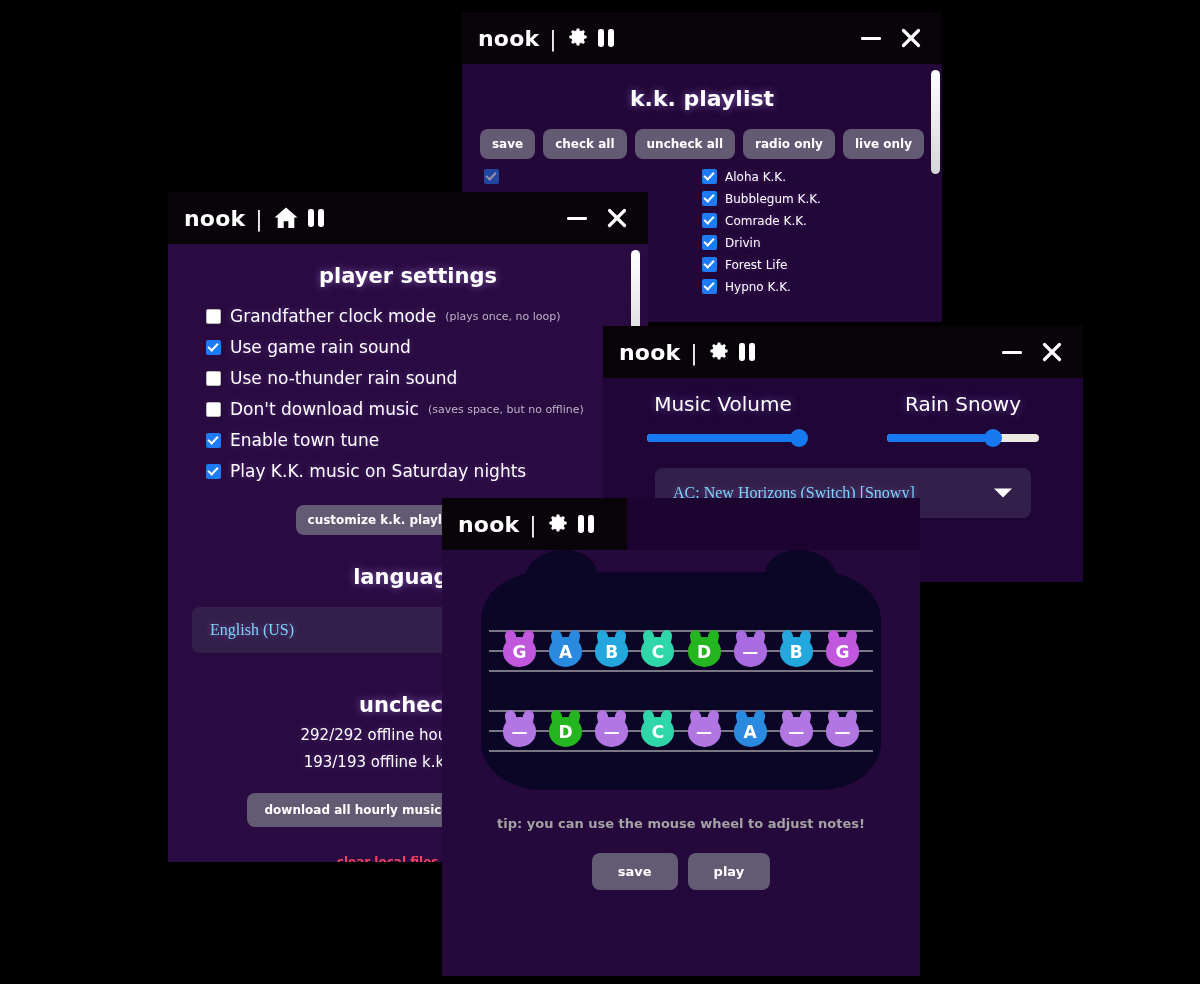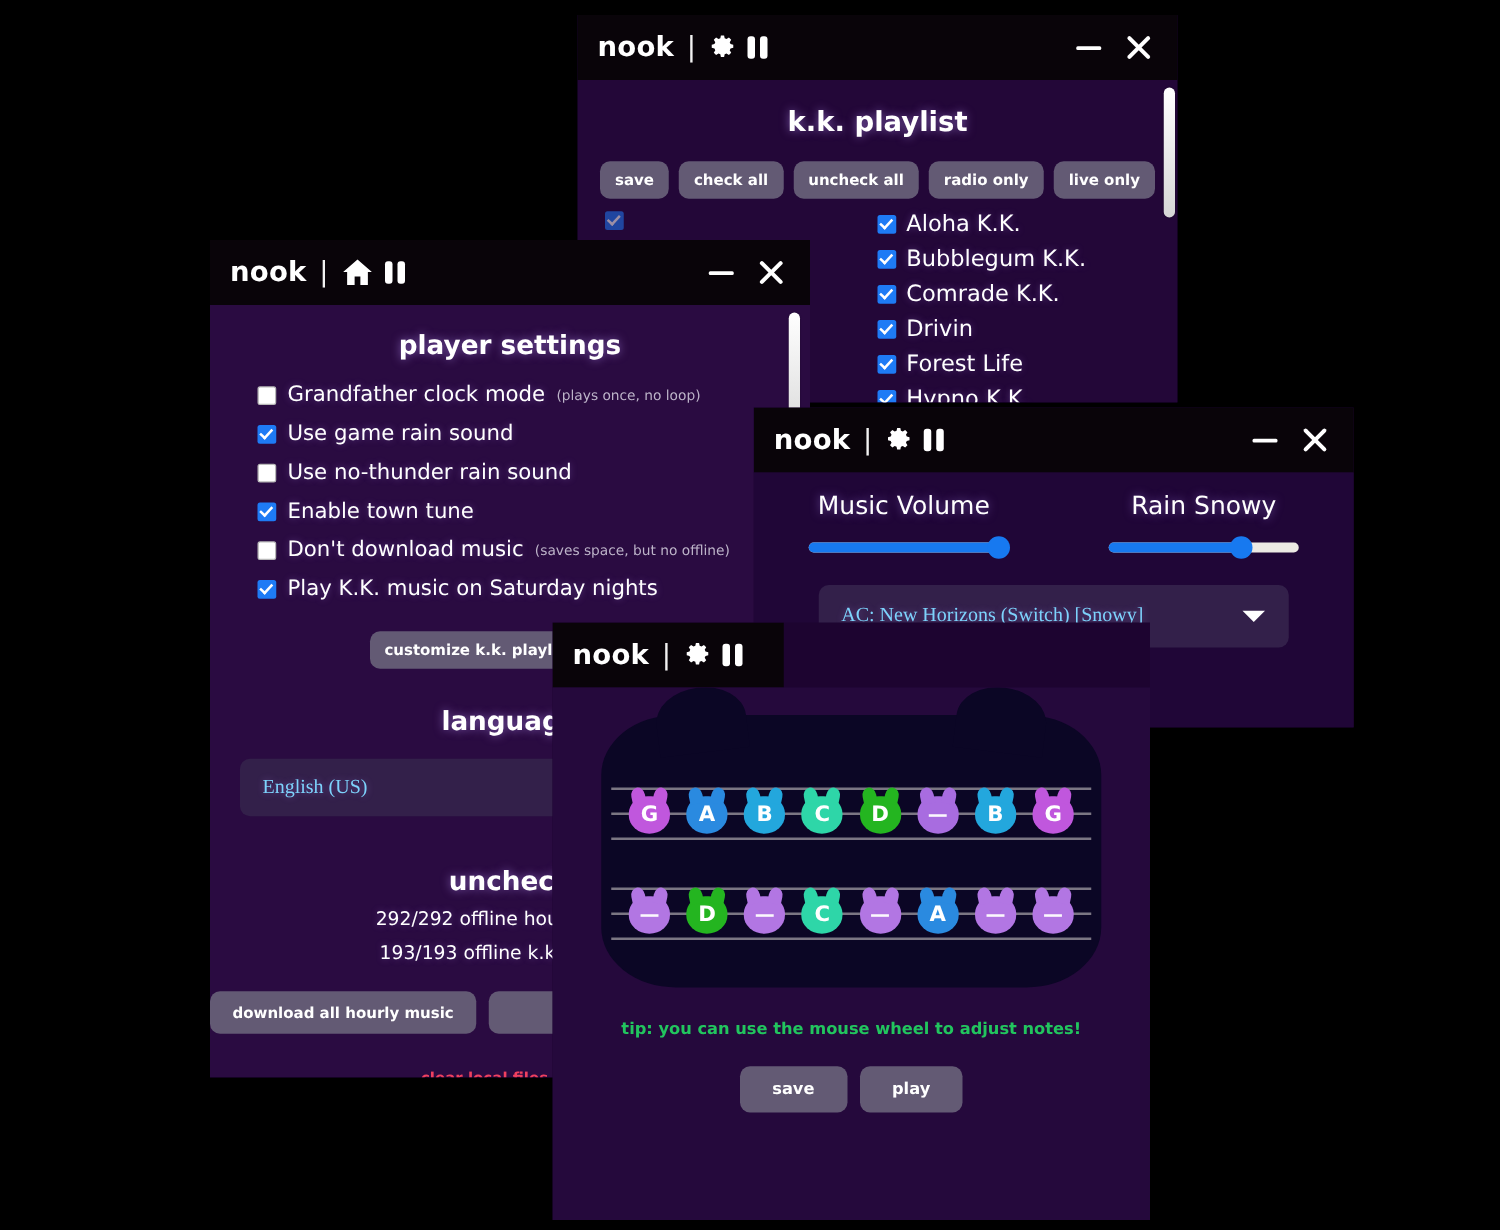--- a/index.html
+++ b/index.html
@@ -84,21 +84,21 @@
   .hint{color:#bdb4c9;font-size:11px;}
 
   
   #w-playlist{left:462px;top:12px;width:480px;height:310px;}
   #w-playlist .content{height:258px;background:#230738;}
   #pl-title{font-size:22px;margin-top:22px;}
   #pl-btns{display:flex;justify-content:center;gap:8px;margin-top:18px;}
   .pl-cols{display:flex;margin-top:10px;padding:0 22px;box-sizing:border-box;}
   .pl-col{flex:1;}
   .pl-item{display:flex;align-items:center;gap:8px;margin-bottom:7px;}
-  .pl-item .lbl{font-size:18px;}
+  .pl-item .lbl{font-size:12px;}
   #pl-col-left{opacity:.55;}
 
   
   #w-settings{left:168px;top:192px;width:480px;height:670px;}
   #w-settings .content{height:618px;background:#2a0b41;}
   #ps-title{font-size:21px;margin-top:20px;}
   #ps-list{margin:18px 0 0 38px;}
   #ps-list .row{margin-bottom:11px;}
   #ps-btnrow{display:flex;justify-content:center;gap:10px;margin-top:24px;}
   #lang-title{font-size:21px;margin-top:30px;}
@@ -106,21 +106,21 @@
     margin:18px auto 0 auto;width:432px;height:46px;
     background:#33204a;border-radius:8px;
     display:flex;align-items:center;padding:0 18px;box-sizing:border-box;
     color:#7dd3fc;font-size:16px;cursor:pointer;
     text-shadow:0 0 6px rgba(180,140,255,.4);
     font-family:Liberation Serif, serif;
   }
   #offline-title{font-size:21px;margin-top:40px;}
   .offline-line{color:#ffffff;font-size:15px;text-align:center;margin-top:9px;
     text-shadow:0 0 6px rgba(180,140,255,.35);}
-  #offline-btns{display:flex;gap:10px;margin-top:22px;}
+  #offline-btns{display:flex;justify-content:center;gap:10px;margin-top:22px;}
   #offline-btns .pillbtn{padding:10px 18px;}
   #clear-link{color:#f0405f;font-size:12px;font-weight:bold;text-align:center;margin-top:28px;cursor:pointer;}
 
   
   #w-volume{left:603px;top:326px;width:480px;height:256px;}
   #w-volume .content{height:204px;background:#200637;}
   .vol-grid{display:flex;margin-top:14px;}
   .vol-cell{flex:1;text-align:center;}
   .vol-label{color:#ffffff;font-size:20px;font-weight:500;text-shadow:0 0 8px rgba(180,140,255,.5);text-align:center;}
   .slider{
@@ -157,21 +157,21 @@
     display:flex;align-items:center;justify-content:center;
     color:#ffffff;font-weight:bold;font-size:17px;cursor:pointer;
   }
   .note::before,.note::after{
     content:"";position:absolute;top:-7px;width:11px;height:13px;
     background:inherit;border-radius:50% 50% 0 0;
   }
   .note::before{left:2px;transform:rotate(-12deg);}
   .note::after{right:2px;transform:rotate(12deg);}
   .note span{position:relative;z-index:2;line-height:1;}
-  #tip{color:#22c55e;font-size:13px;font-weight:bold;text-align:center;margin-top:26px;}
+  #tip{color:#a3a3a3;font-size:13px;font-weight:bold;text-align:center;margin-top:26px;}
   #tune-btns{display:flex;justify-content:center;gap:10px;margin-top:22px;}
   #tune-btns .pillbtn{padding:11px 26px;font-size:13px;}
 </style>
 </head>
 <body>
 
 <div class="window" id="w-playlist">
   <div class="titlebar">
     <div class="brand">
       <span>nook</span>
@@ -290,27 +290,27 @@
         </div>
         <div class="row">
           <span class="chk on"></span>
           <span class="lbl">Use game rain sound</span>
         </div>
         <div class="row">
           <span class="chk off"></span>
           <span class="lbl">Use no-thunder rain sound</span>
         </div>
         <div class="row">
-          <span class="chk on"></span>
-          <span class="lbl">Enable town tune</span>
-        </div>
-        <div class="row">
           <span class="chk off"></span>
           <span class="lbl">Don't download music</span>
           <span class="hint">(saves space, but no offline)</span>
+        </div>
+        <div class="row">
+          <span class="chk on"></span>
+          <span class="lbl">Enable town tune</span>
         </div>
         <div class="row">
           <span class="chk on"></span>
           <span class="lbl">Play K.K. music on Saturday nights</span>
         </div>
       </div>
     <div id="ps-btnrow">
       <button class="pillbtn">customize k.k. playlist</button>
       <button class="pillbtn">cu</button>
     </div>

